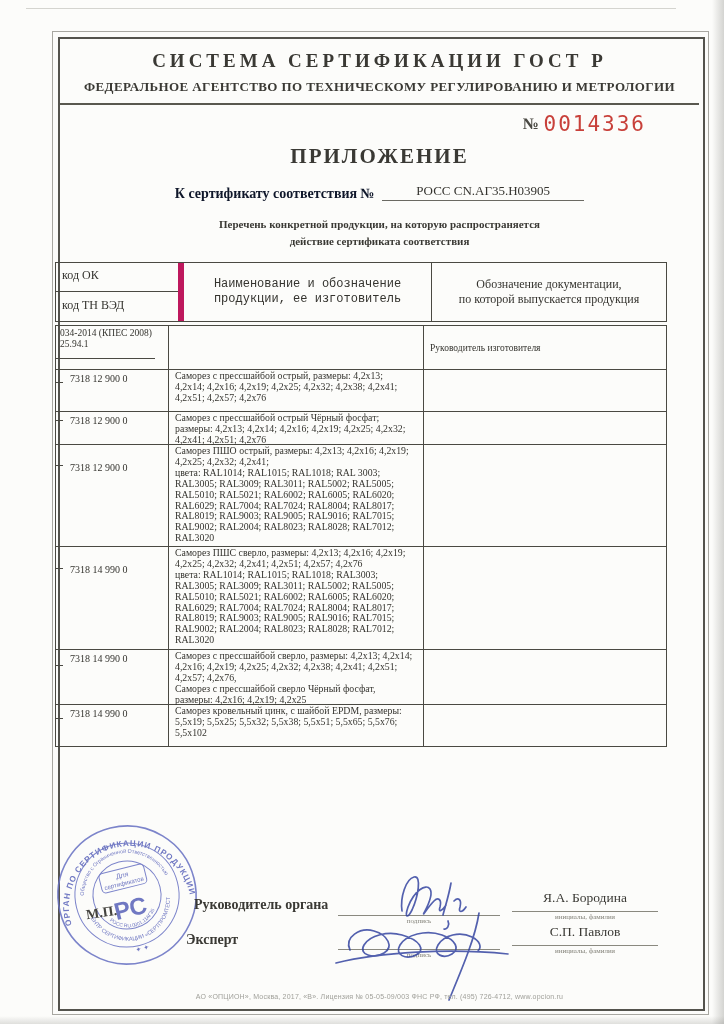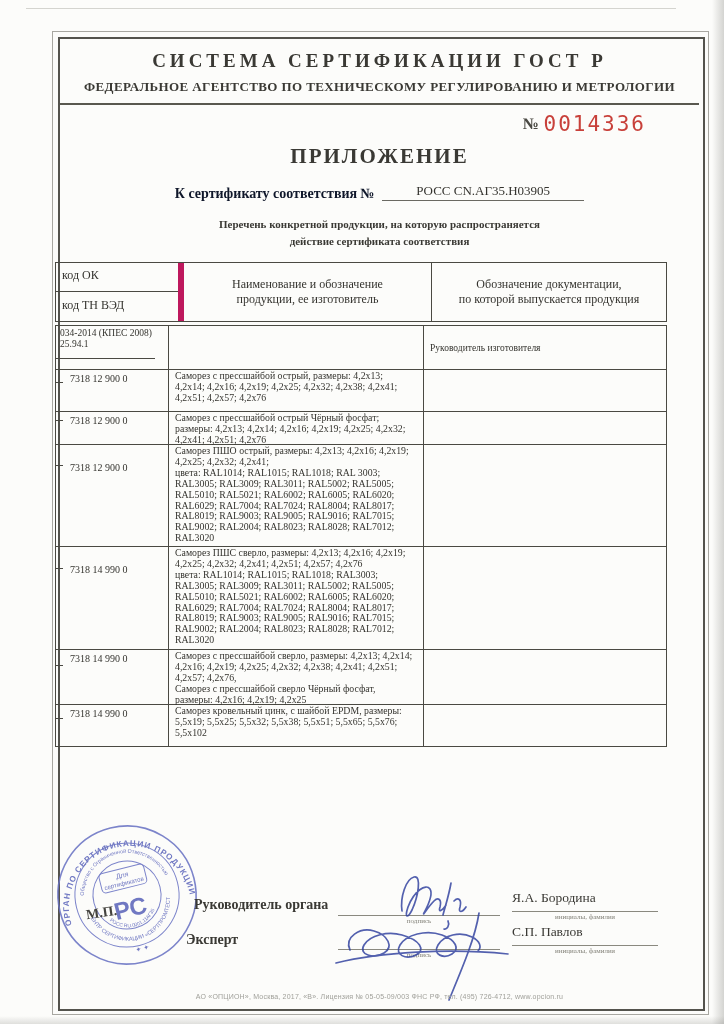--- a/index.html
+++ b/index.html
@@ -45,21 +45,21 @@
   .list-subtitle{position:absolute;left:58px;top:216px;width:643px;text-align:center;
     font-weight:bold;font-size:11px;line-height:17px;color:#3a3934;white-space:pre-line;}
 
   
   .tbl-head{position:absolute;left:55px;top:262px;width:612px;height:60px;
     border:1px solid #4a4942;display:flex;box-sizing:border-box;font-size:12px;}
   .tbl-head .h1{width:122px;border-right:6px solid #be185d;display:flex;flex-direction:column;}
   .tbl-head .h1 .h1a{height:29px;border-bottom:1px solid #4a4942;padding:5px 0 0 6px;box-sizing:border-box;}
   .tbl-head .h1 .h1b{flex:1;padding:6px 0 0 6px;}
   .tbl-head .h2{width:247px;border-right:1px solid #4a4942;display:flex;align-items:center;
-    justify-content:center;text-align:center;white-space:pre-line;line-height:15px;}
+    justify-content:center;text-align:center;white-space:pre-line;line-height:15px;font-family:Liberation Mono, monospace;}
   .tbl-head .h3{flex:1;display:flex;align-items:center;justify-content:center;
     text-align:center;white-space:pre-line;line-height:15px;}
 
   .tbl-body{position:absolute;left:55px;top:325px;width:612px;
     border:1px solid #4a4942;box-sizing:border-box;}
   .trow{display:flex;box-sizing:border-box;border-top:1px solid #4a4942;}
   .trow:first-child{border-top:none;}
   .trow .c1{width:113px;border-right:1px solid #4a4942;display:flex;box-sizing:border-box;}
   .trow .c1top{border-bottom:1px solid #4a4942;box-sizing:border-box;
     font-size:9.5px;line-height:10.5px;padding:2px 3px 0 4px;white-space:pre-line;}
@@ -67,21 +67,21 @@
   .trow .c1bot.pt16{padding-top:17px;}
   .trow .c2{width:255px;border-right:1px solid #4a4942;box-sizing:border-box;
     font-size:9.8px;line-height:10.9px;padding:1px 4px 0 6px;white-space:pre-line;}
   .trow .c3{flex:1;display:flex;align-items:center;font-size:9.5px;padding-left:6px;box-sizing:border-box;}
   .trow[data-rowidx="0"] .c3{align-items:center;}
 
   
   .signoff-label{position:absolute;font-weight:bold;font-size:14px;color:#3a3934;}
   .sig-line{position:absolute;height:1px;background:#8a897f;}
   .sig-caption{position:absolute;font-size:7px;color:#84837a;text-align:center;}
-  .person-name{position:absolute;font-size:13.5px;color:#3a3934;}
+  .person-name{position:absolute;font-size:13.5px;color:#3a3934;text-align:center;}
 
   .sig-svg{position:absolute;left:330px;top:855px;width:200px;height:150px;}
   .stamp-svg{position:absolute;left:52px;top:820px;width:150px;height:150px;}
   .mp-mark{position:absolute;left:86px;top:905px;font-weight:bold;font-size:14px;
     color:#44433e;transform:rotate(-8deg);}
 
   .footer-imprint{position:absolute;left:58px;top:993px;width:643px;text-align:center;
     font-family:"Liberation Sans", sans-serif;font-size:7px;color:#a0a09a;letter-spacing:.2px;}
 
   .stamp-text{fill:#5d66bb;font-family:"Liberation Sans", sans-serif;}

